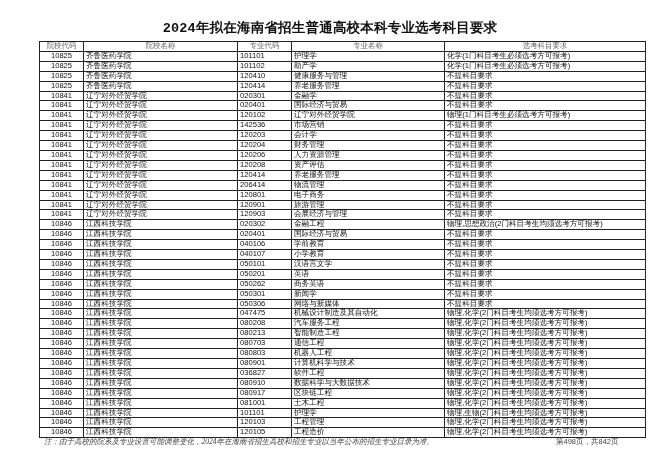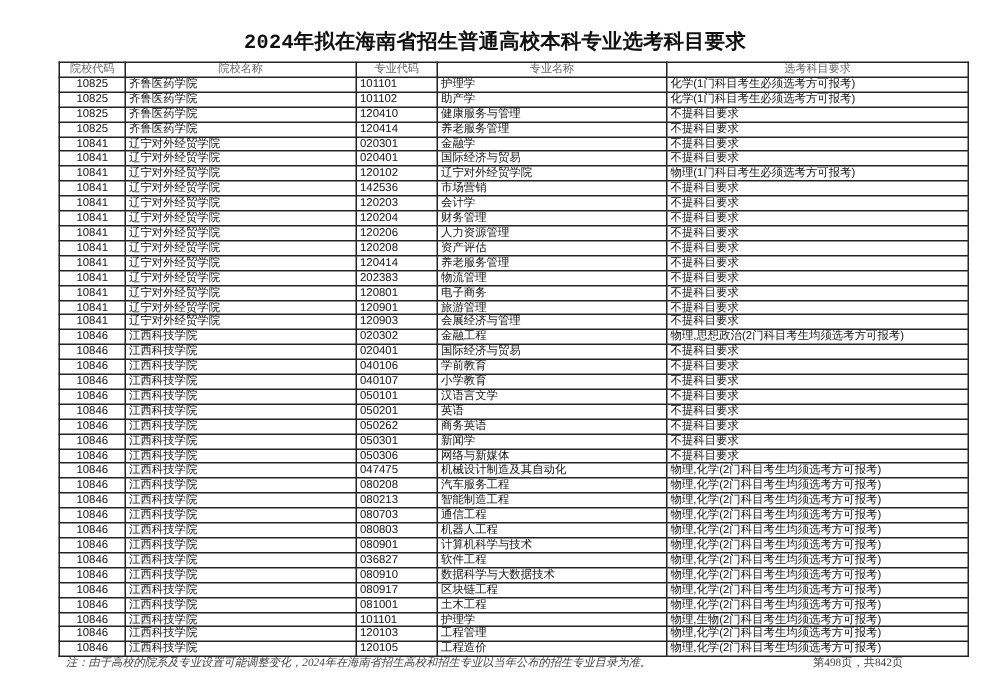--- a/index.html
+++ b/index.html
@@ -4,21 +4,21 @@
 <style>
   html, body { margin:0; padding:0; background:#ffffff; }
   body { width:660px; height:466px; position:relative; overflow:hidden; font-family:"Liberation Sans", "DejaVu Sans", sans-serif; color:#111; }
   .title { position:absolute; top:19px; left:0; width:660px; text-align:center; font-family:Liberation Mono, monospace; font-weight:bold; font-size:13.5px; letter-spacing:0.2px; color:#111; }
   table.grid { position:absolute; left:39px; top:41px; border-collapse:collapse; table-layout:fixed; width:606px; }
   table.grid td, table.grid th { border:1px solid #222; padding:0 2px; height:8.9px; line-height:8.9px; font-size:7.6px; white-space:nowrap; overflow:hidden; }
   table.grid th { font-weight:normal; font-family:"Liberation Serif","DejaVu Serif",serif; color:#666; text-align:center; font-size:7.4px; }
   td.c-code { text-align:center; }
   td.c-name, td.c-mcode, td.c-mname, td.c-req { text-align:left; }
   .footer-note { position:absolute; top:437px; left:44px; font-size:7.5px; font-family:"Liberation Serif","DejaVu Serif",serif; color:#444; white-space:nowrap;font-style:italic; }
-  .footer-page { position:absolute; top:437px; left:542px; font-size:7.5px; font-family:Liberation Serif, serif; color:#444; white-space:nowrap; }
+  .footer-page { position:absolute; top:437px; left:556px; font-size:7.5px; font-family:Liberation Sans, sans-serif; color:#444; white-space:nowrap; }
 </style>
 </head>
 <body>
 
 <div class="title">2024年拟在海南省招生普通高校本科专业选考科目要求</div>
 
 <table class="grid">
   <colgroup>
     <col style="width:44px">
     <col style="width:154px">
@@ -123,21 +123,21 @@
       <tr>
         <td class="c-code">10841</td>
         <td class="c-name">辽宁对外经贸学院</td>
         <td class="c-mcode">120414</td>
         <td class="c-mname">养老服务管理</td>
         <td class="c-req">不提科目要求</td>
       </tr>
       <tr>
         <td class="c-code">10841</td>
         <td class="c-name">辽宁对外经贸学院</td>
-        <td class="c-mcode">202383</td>
+        <td class="c-mcode">206414</td>
         <td class="c-mname">物流管理</td>
         <td class="c-req">不提科目要求</td>
       </tr>
       <tr>
         <td class="c-code">10841</td>
         <td class="c-name">辽宁对外经贸学院</td>
         <td class="c-mcode">120801</td>
         <td class="c-mname">电子商务</td>
         <td class="c-req">不提科目要求</td>
       </tr>

